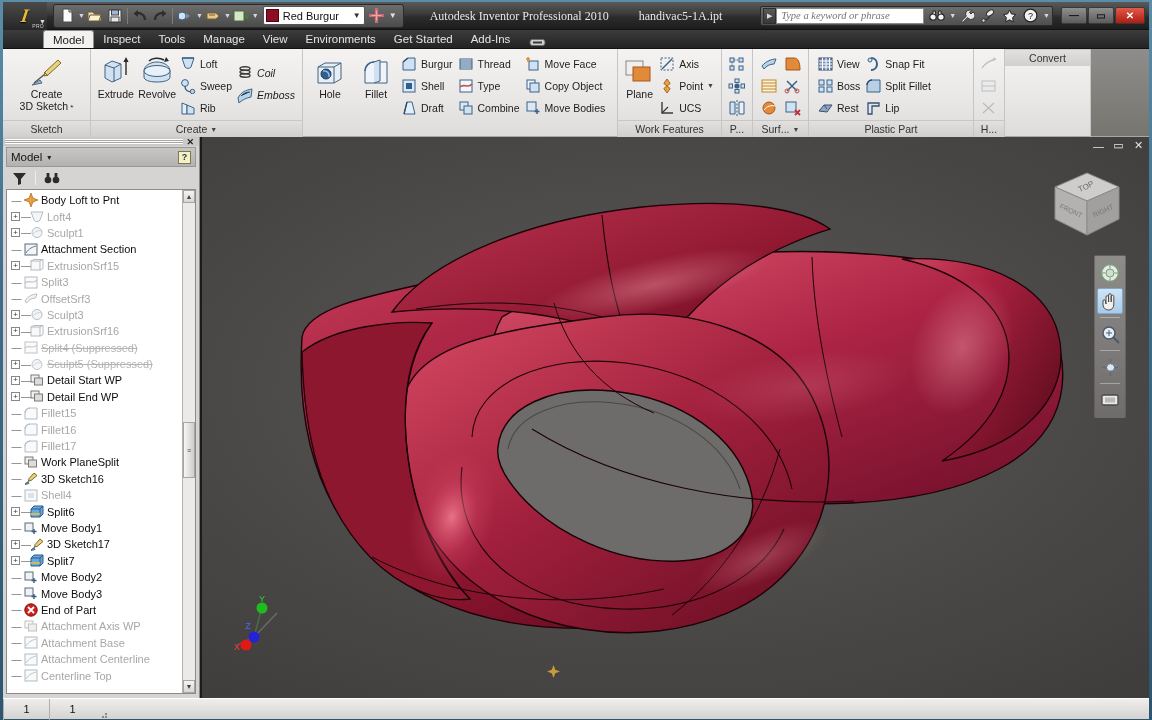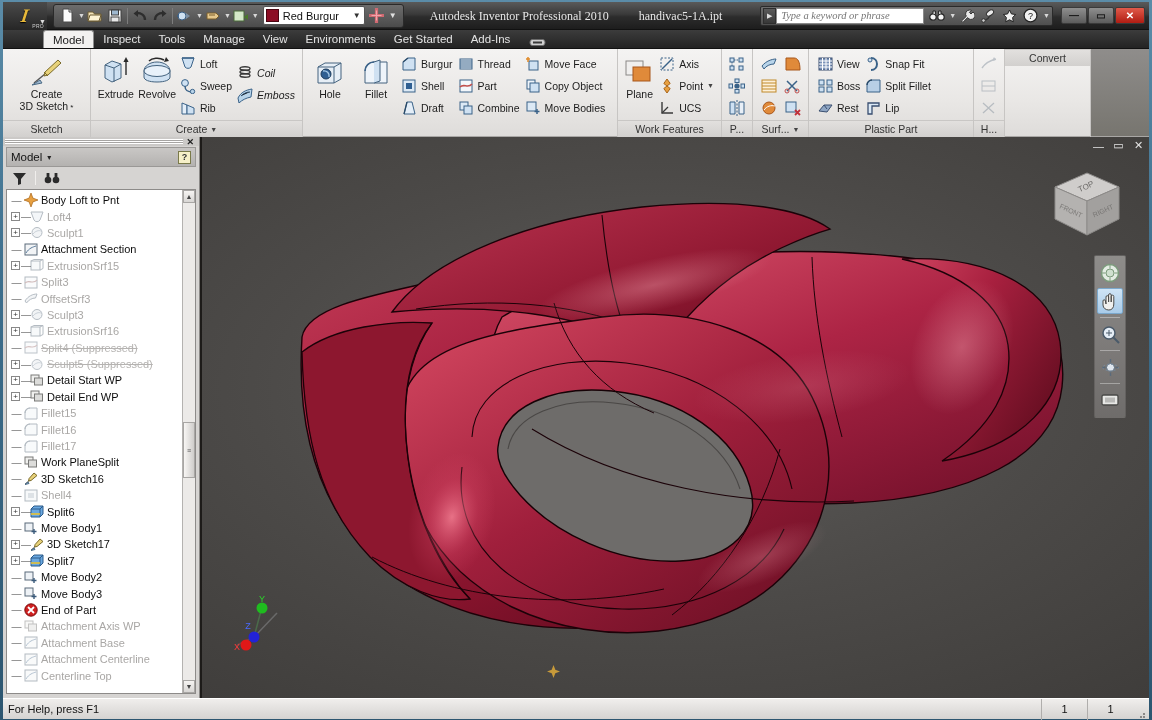--- a/index.html
+++ b/index.html
@@ -593,21 +593,21 @@
               </span>
             <span class="sl">Thread</span>
           </div>
           <div class="sm-btn">
             <span class="si">
                 <svg width="16" height="16" viewBox="0 0 16 16">
                   <rect x="2" y="2" width="12" height="12" fill="#f3f7fb" stroke="#3a6288"></rect>
                   <path d="M2 9c4-4 8 2 12-3" stroke="#c0504d" stroke-width="1.6" fill="none"></path>
                 </svg>
               </span>
-            <span class="sl">Part</span>
+            <span class="sl">Type</span>
           </div>
           <div class="sm-btn">
             <span class="si">
                 <svg width="16" height="16" viewBox="0 0 16 16">
                   <rect x="2" y="2" width="8" height="8" fill="#dce9f5" stroke="#3a6288"></rect>
                   <rect x="6" y="6" width="8" height="8" fill="#cfe1f2" stroke="#3a6288"></rect>
                 </svg>
               </span>
             <span class="sl">Combine</span>
           </div>
@@ -1399,21 +1399,20 @@
           <svg width="20" height="16" viewBox="0 0 20 16">
               <rect x="2" y="3" width="16" height="10" rx="1.5" fill="#e8e8e6" stroke="#4a4a48" stroke-width="1.3"></rect>
               <rect x="5" y="5.5" width="10" height="5" fill="#b9b9b7"></rect>
             </svg>
         </div>
       </div>
     </div>
   </div>
 
   <div class="statusbar">
-    <div class="status-msg">For Help, press F1</div>
     <div class="status-cell">1</div>
     <div class="status-cell">1</div>
     <div class="status-grip">
       <svg width="12" height="12" viewBox="0 0 12 12">
           <g fill="#8a8886">
             <rect x="8" y="8" width="2" height="2"></rect>
             <rect x="5" y="8" width="2" height="2"></rect>
             <rect x="8" y="5" width="2" height="2"></rect>
           </g>
         </svg>

